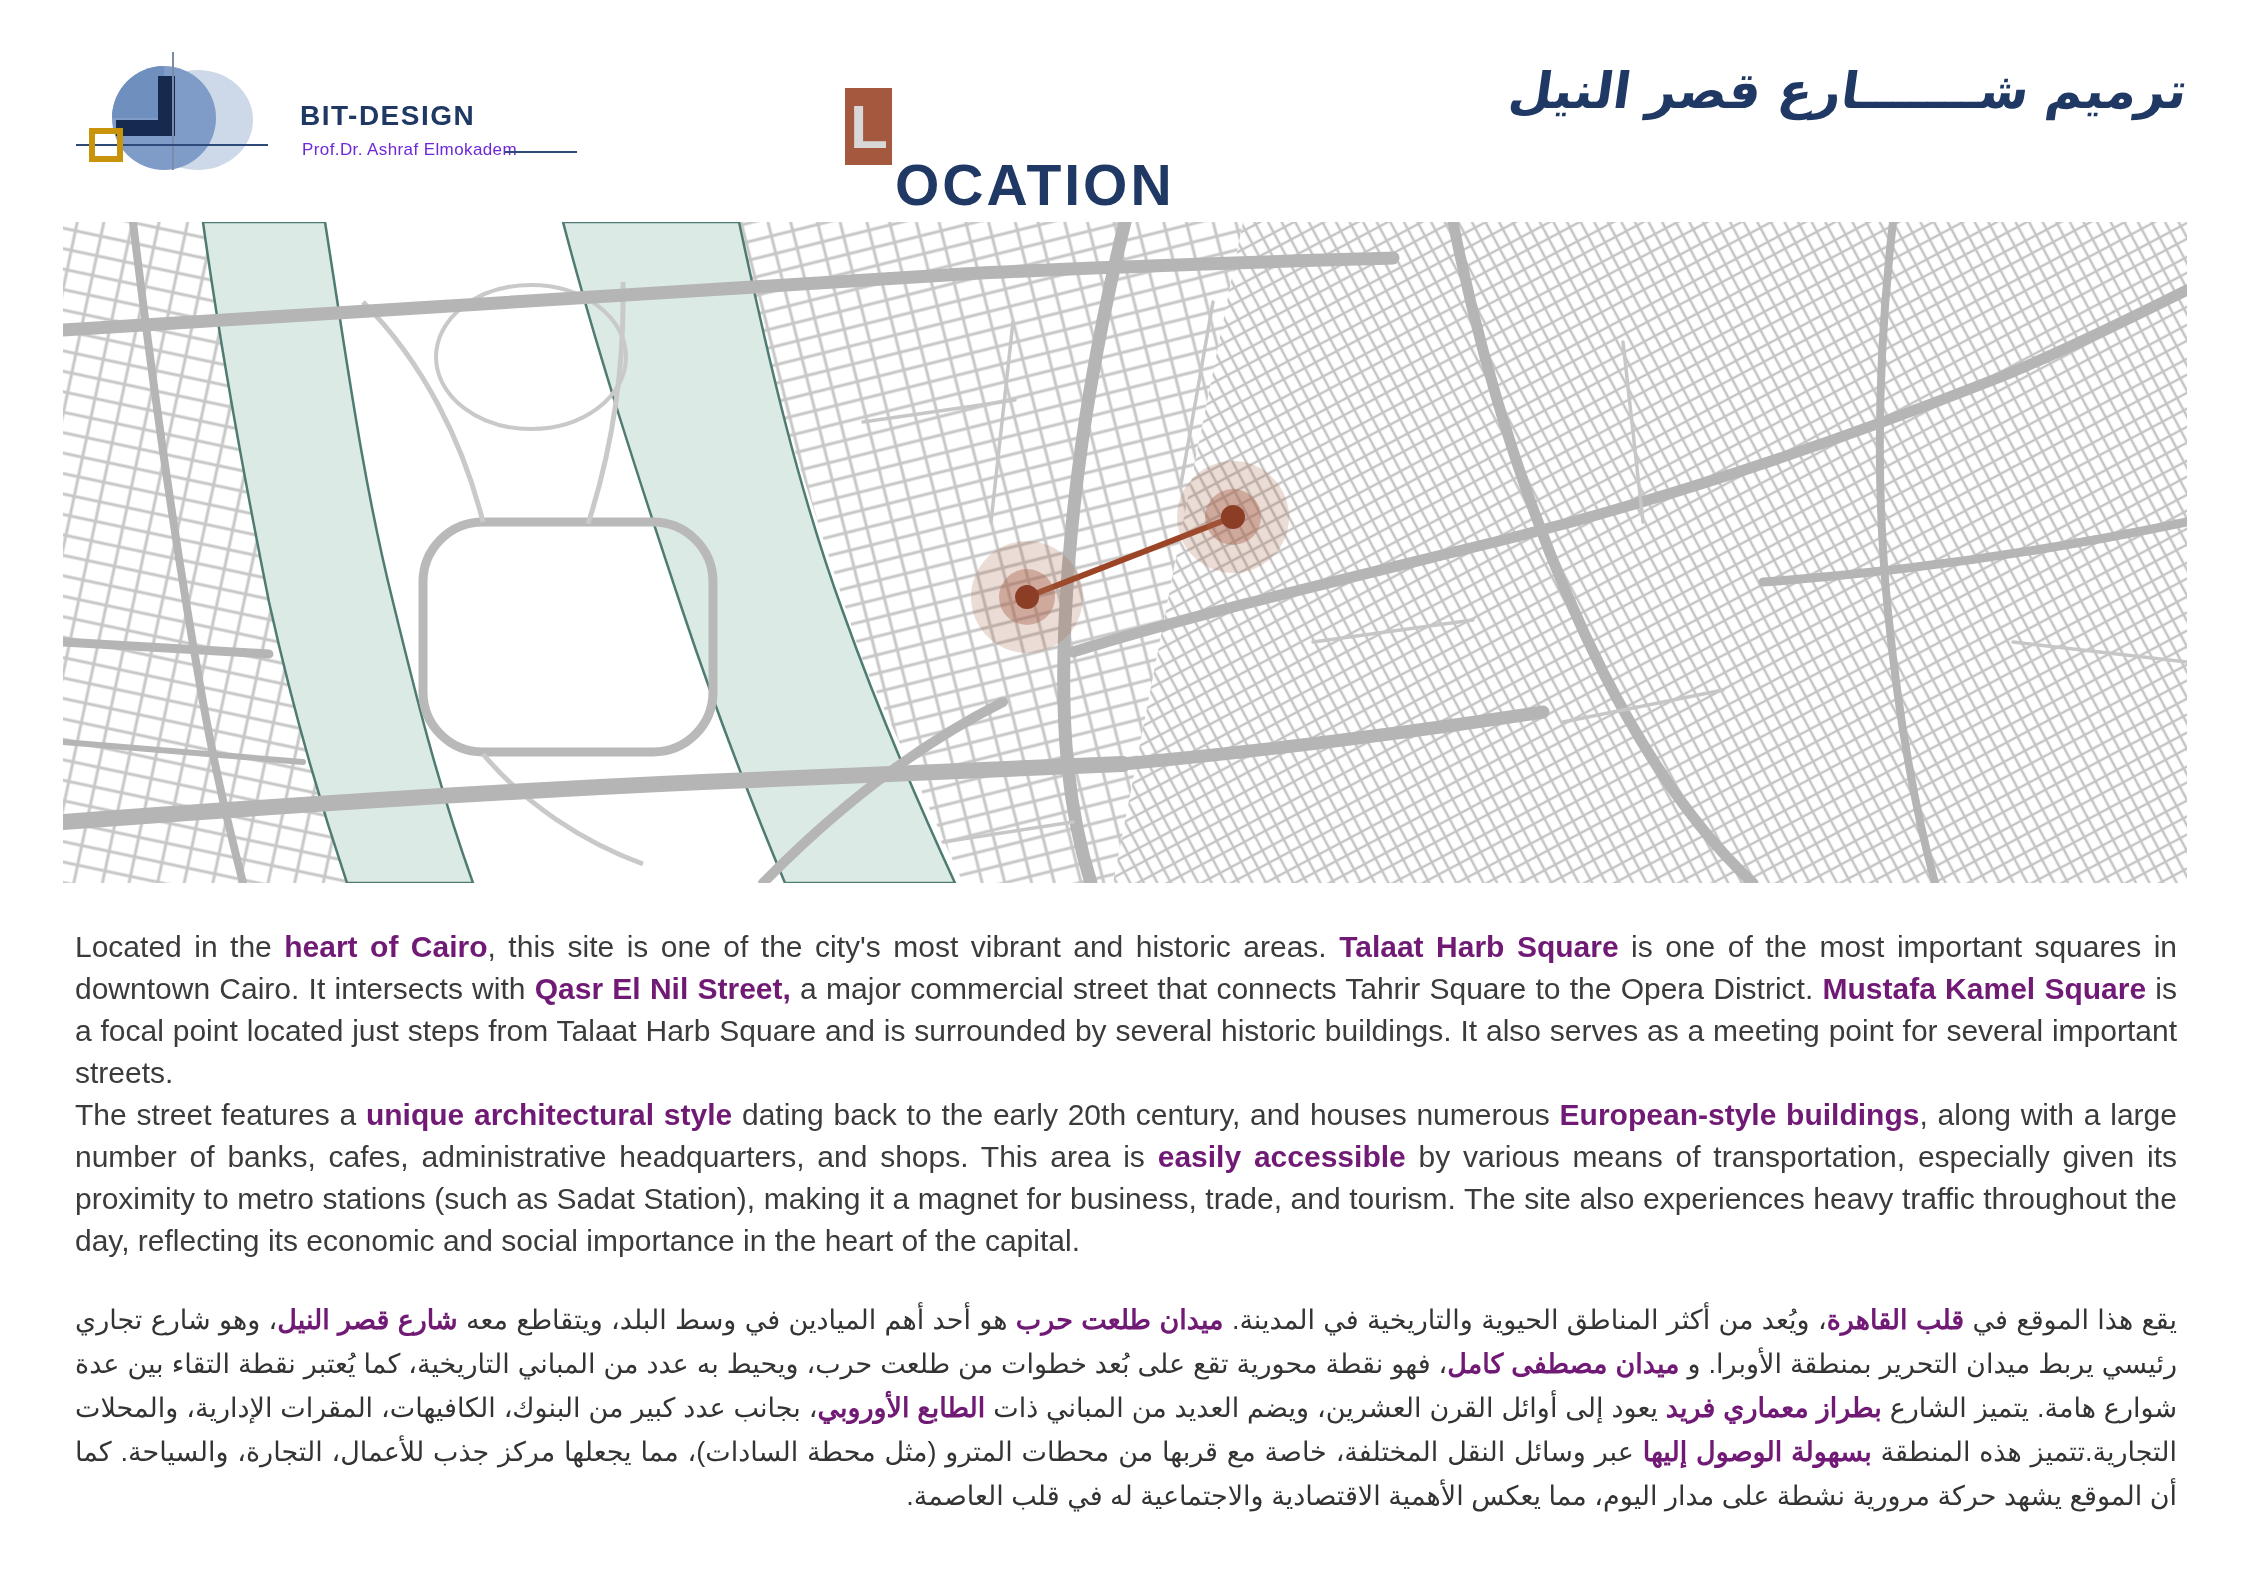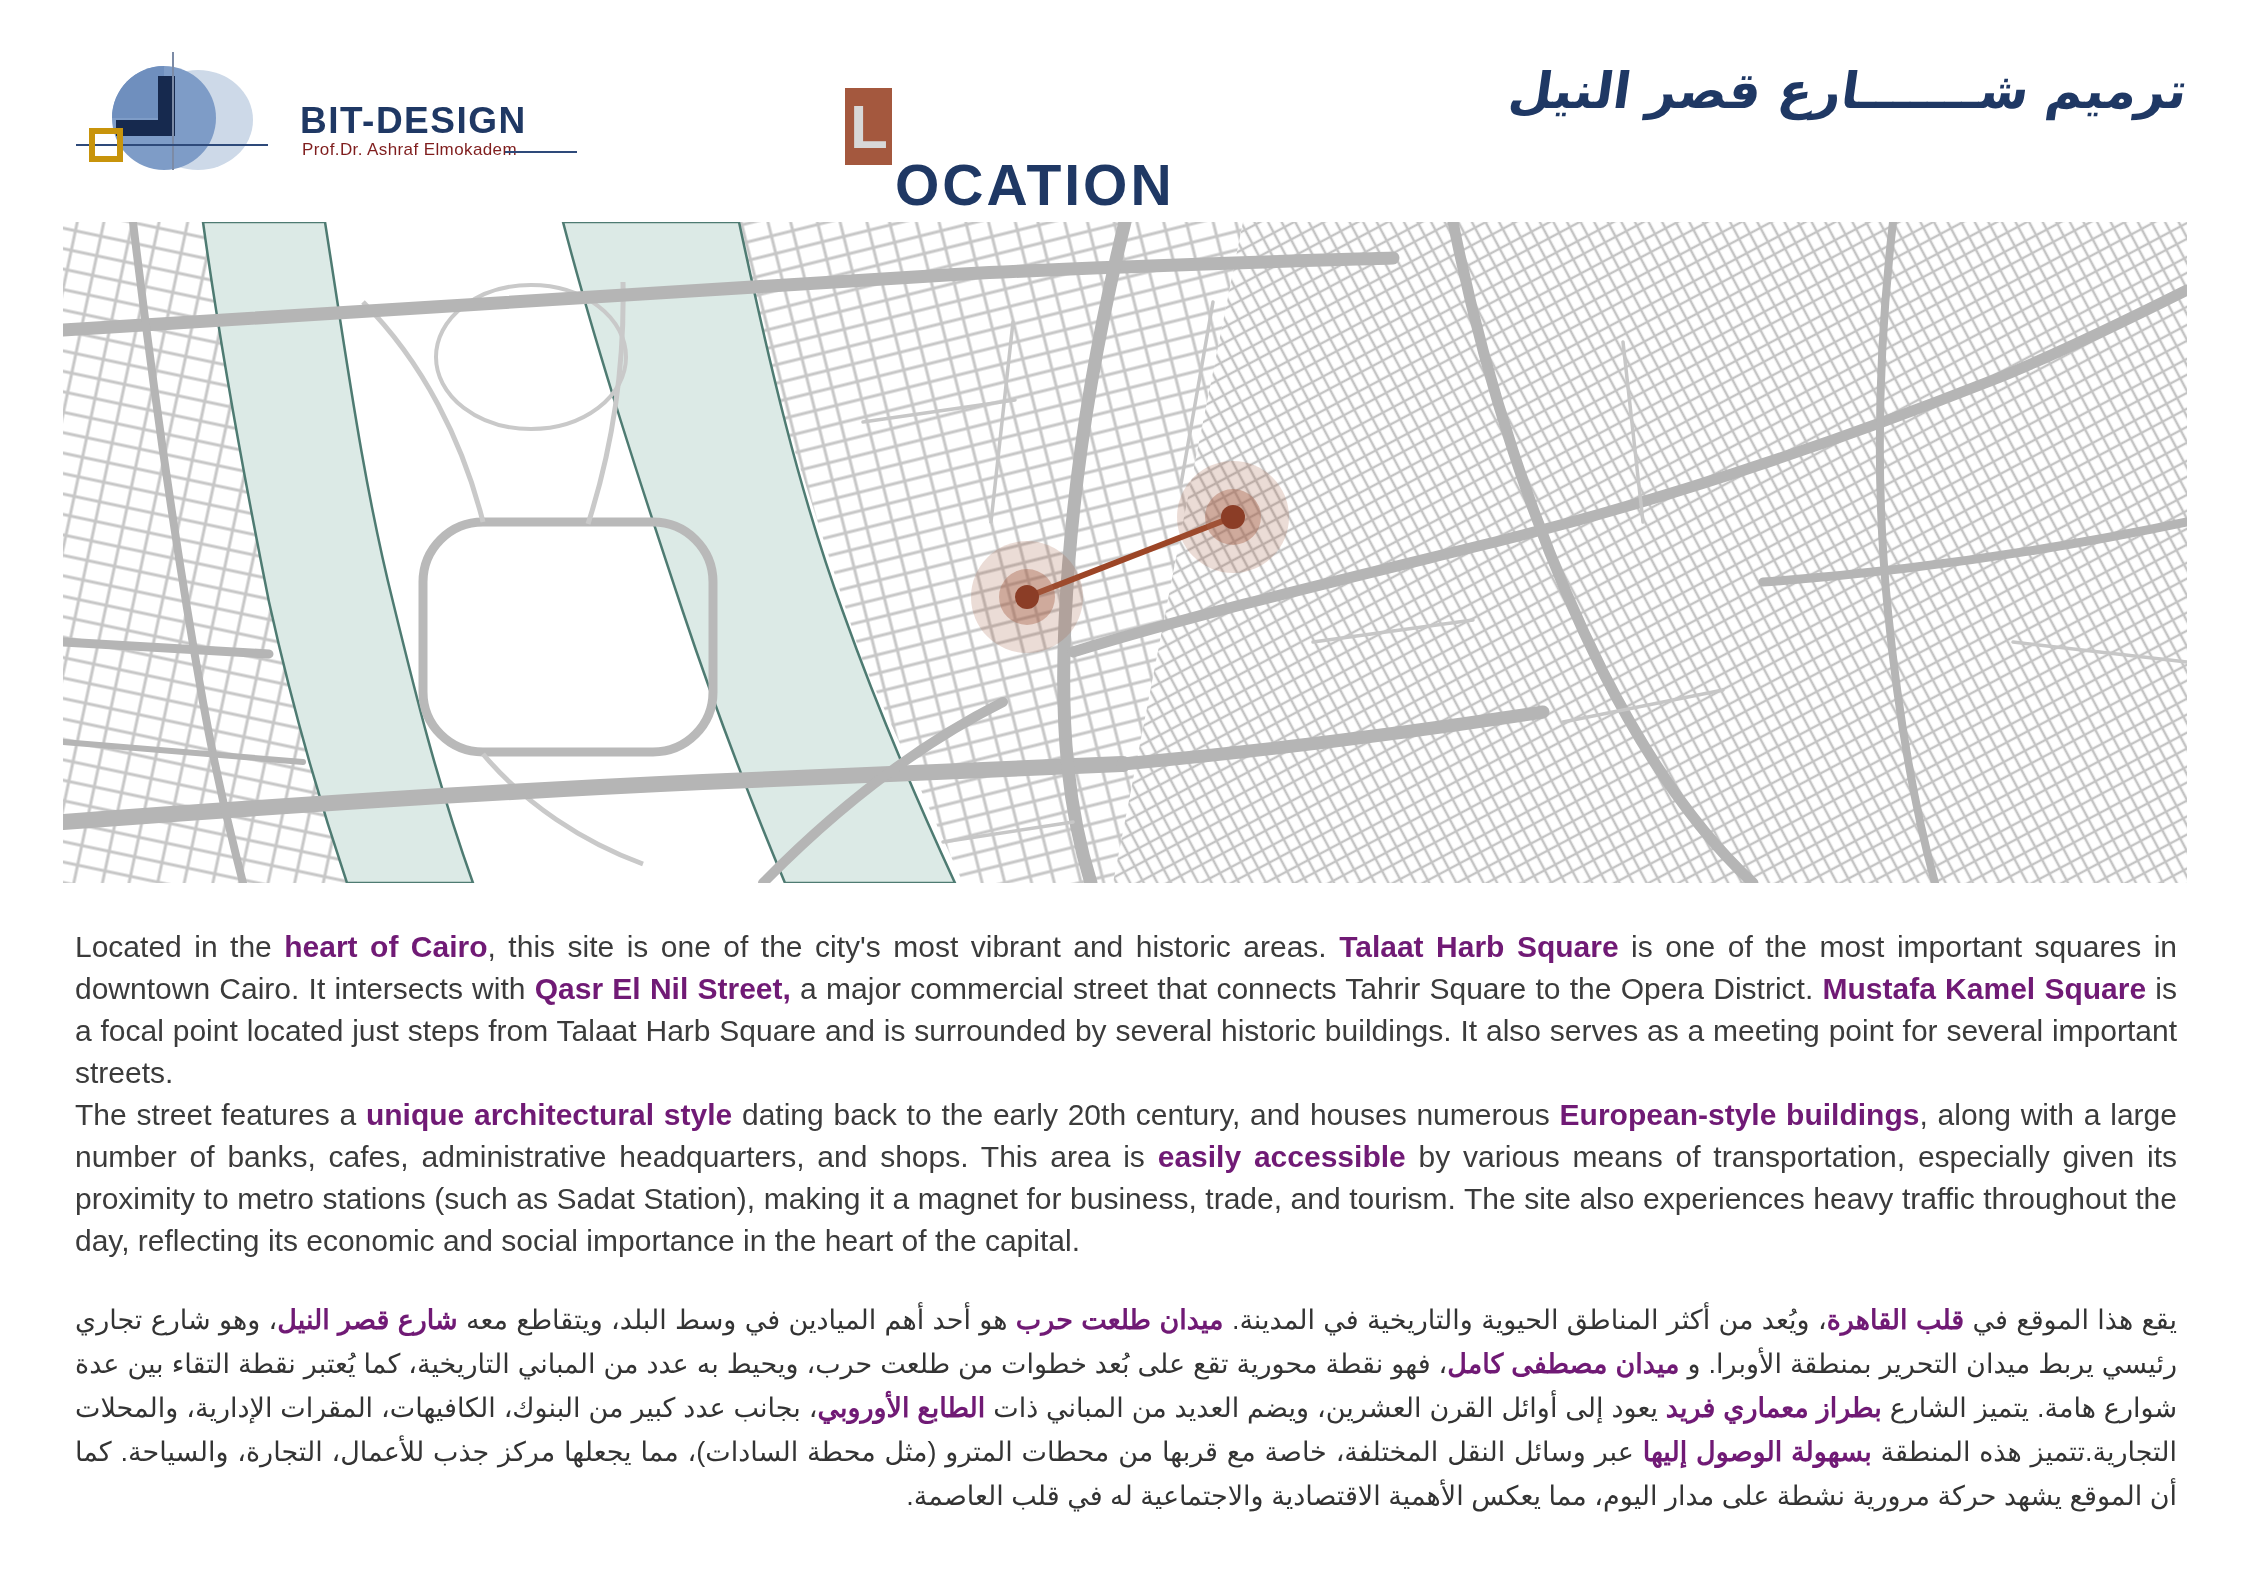--- a/index.html
+++ b/index.html
@@ -2,24 +2,24 @@
 <html lang="en"><head>
 <meta charset="utf-8">
 <style>
   html,body{margin:0;padding:0;background:#ffffff;}
   body{width:2250px;height:1573px;position:relative;overflow:hidden;
        font-family:"Liberation Sans",sans-serif;color:#3b3b3b;}
 
   
   .header{position:absolute;left:0;top:0;width:2250px;height:222px;}
   .logo-wrap{position:absolute;left:60px;top:48px;width:250px;height:170px;}
-  .brand-name{position:absolute;left:300px;top:100px;font-size:37px;font-weight:700;
+  .brand-name{position:absolute;left:300px;top:100px;font-size:28px;font-weight:700;
               letter-spacing:1.5px;color:#1F3864;}
   .brand-subtitle{position:absolute;left:302px;top:140px;font-size:17px;font-weight:400;
-                  color:#7f1d1d;letter-spacing:.4px;}
+                  color:#6d28d9;letter-spacing:.4px;}
   .rule{position:absolute;height:2px;background:#2E4A7A;top:151px;}
   .rule.right{left:505px;width:72px;}
 
   .title-block{position:absolute;left:845px;top:88px;height:80px;}
   .title-initial-box{position:absolute;left:0;top:0;width:47px;height:77px;background:#A4583E;}
   .title-initial{position:absolute;left:5px;top:8px;font-size:62px;font-weight:700;
                  color:#D8D8D8;line-height:62px;}
   .title-rest{position:absolute;left:50px;top:24px;font-size:57px;font-weight:700;
               letter-spacing:3px;color:#1F3864;margin-top:40px;}
 

